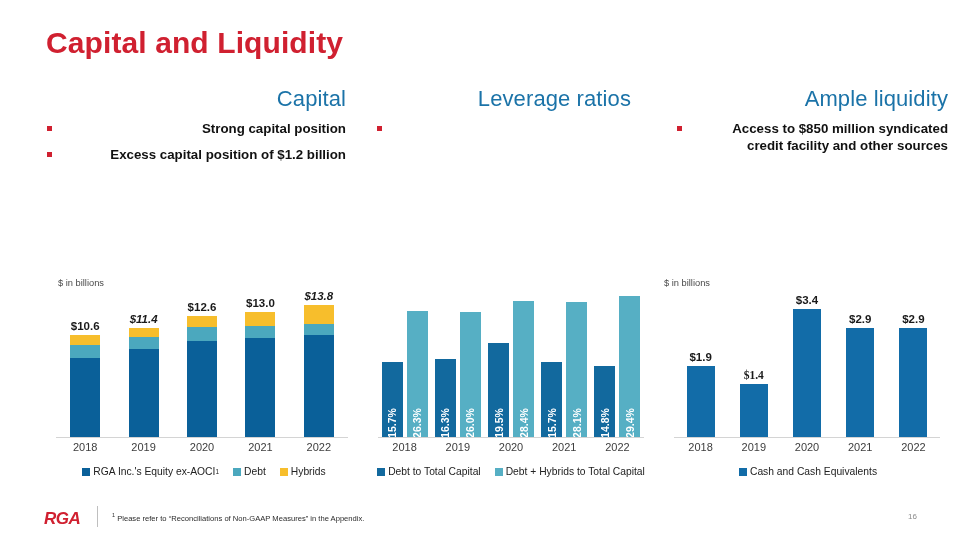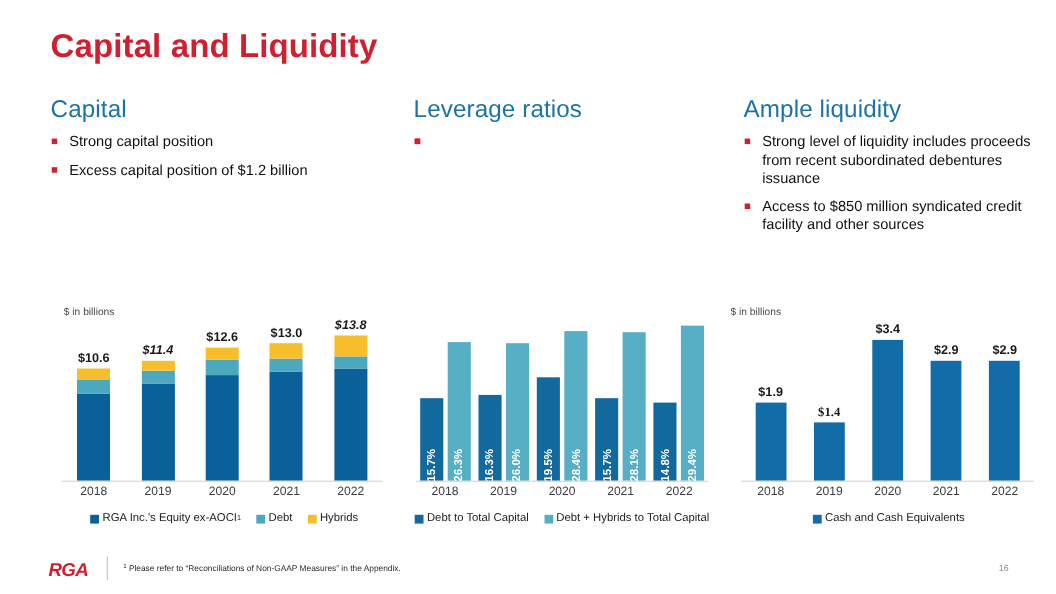--- a/index.html
+++ b/index.html
@@ -12,26 +12,26 @@
   .slide { position: relative; width: 960px; height: 540px; background:#fff; }
 
   
   .slide-title {
     position: absolute; left: 46px; top: 26px;
     font-size: 30px; color: #D02030; letter-spacing: .1px;
     white-space: nowrap;
   }
 
   
-  .col { position: absolute; }
+  .col { position: absolute; text-align: right; }
   .col-head {
     font-size: 22px; color: #1B73A8; letter-spacing: .1px;
     white-space: nowrap; margin-bottom: 9px;
   }
-  ul.bullets { list-style: none; }
+  ul.bullets { list-style: none; font-weight: bold; }
   ul.bullets li {
     position: relative;
     padding-left: 17px;
     margin-bottom: 9px;
     font-size: 13.3px;
     line-height: 16.5px;
     color: #111111;
   }
   ul.bullets li .mk {
     position: absolute; left: 1px; top: 5px;
@@ -133,24 +133,20 @@
       </li>
       <li>
         <span class="mk"></span>
       </li>
     </ul>
   </div>
 
   <div class="col" style="left:676px; top:86px; width:272px;">
     <div class="col-head">Ample liquidity</div>
     <ul class="bullets">
-      <li>
-        <span class="mk"></span>
-        <span>Strong level of liquidity includes proceeds from recent subordinated debentures issuance</span>
-      </li>
       <li>
         <span class="mk"></span>
         <span>Access to $850 million syndicated credit facility and other sources</span>
       </li>
     </ul>
   </div>
 
   <div class="chart" style="left:44px; top:278px; width:312px; height:212px;">
     <div class="chart-units" style="left:14px; top:0px;">$ in billions</div>
     <div class="plot" id="plot-capital" style="left:12px; top:20px; width:292px; height:139px;">

